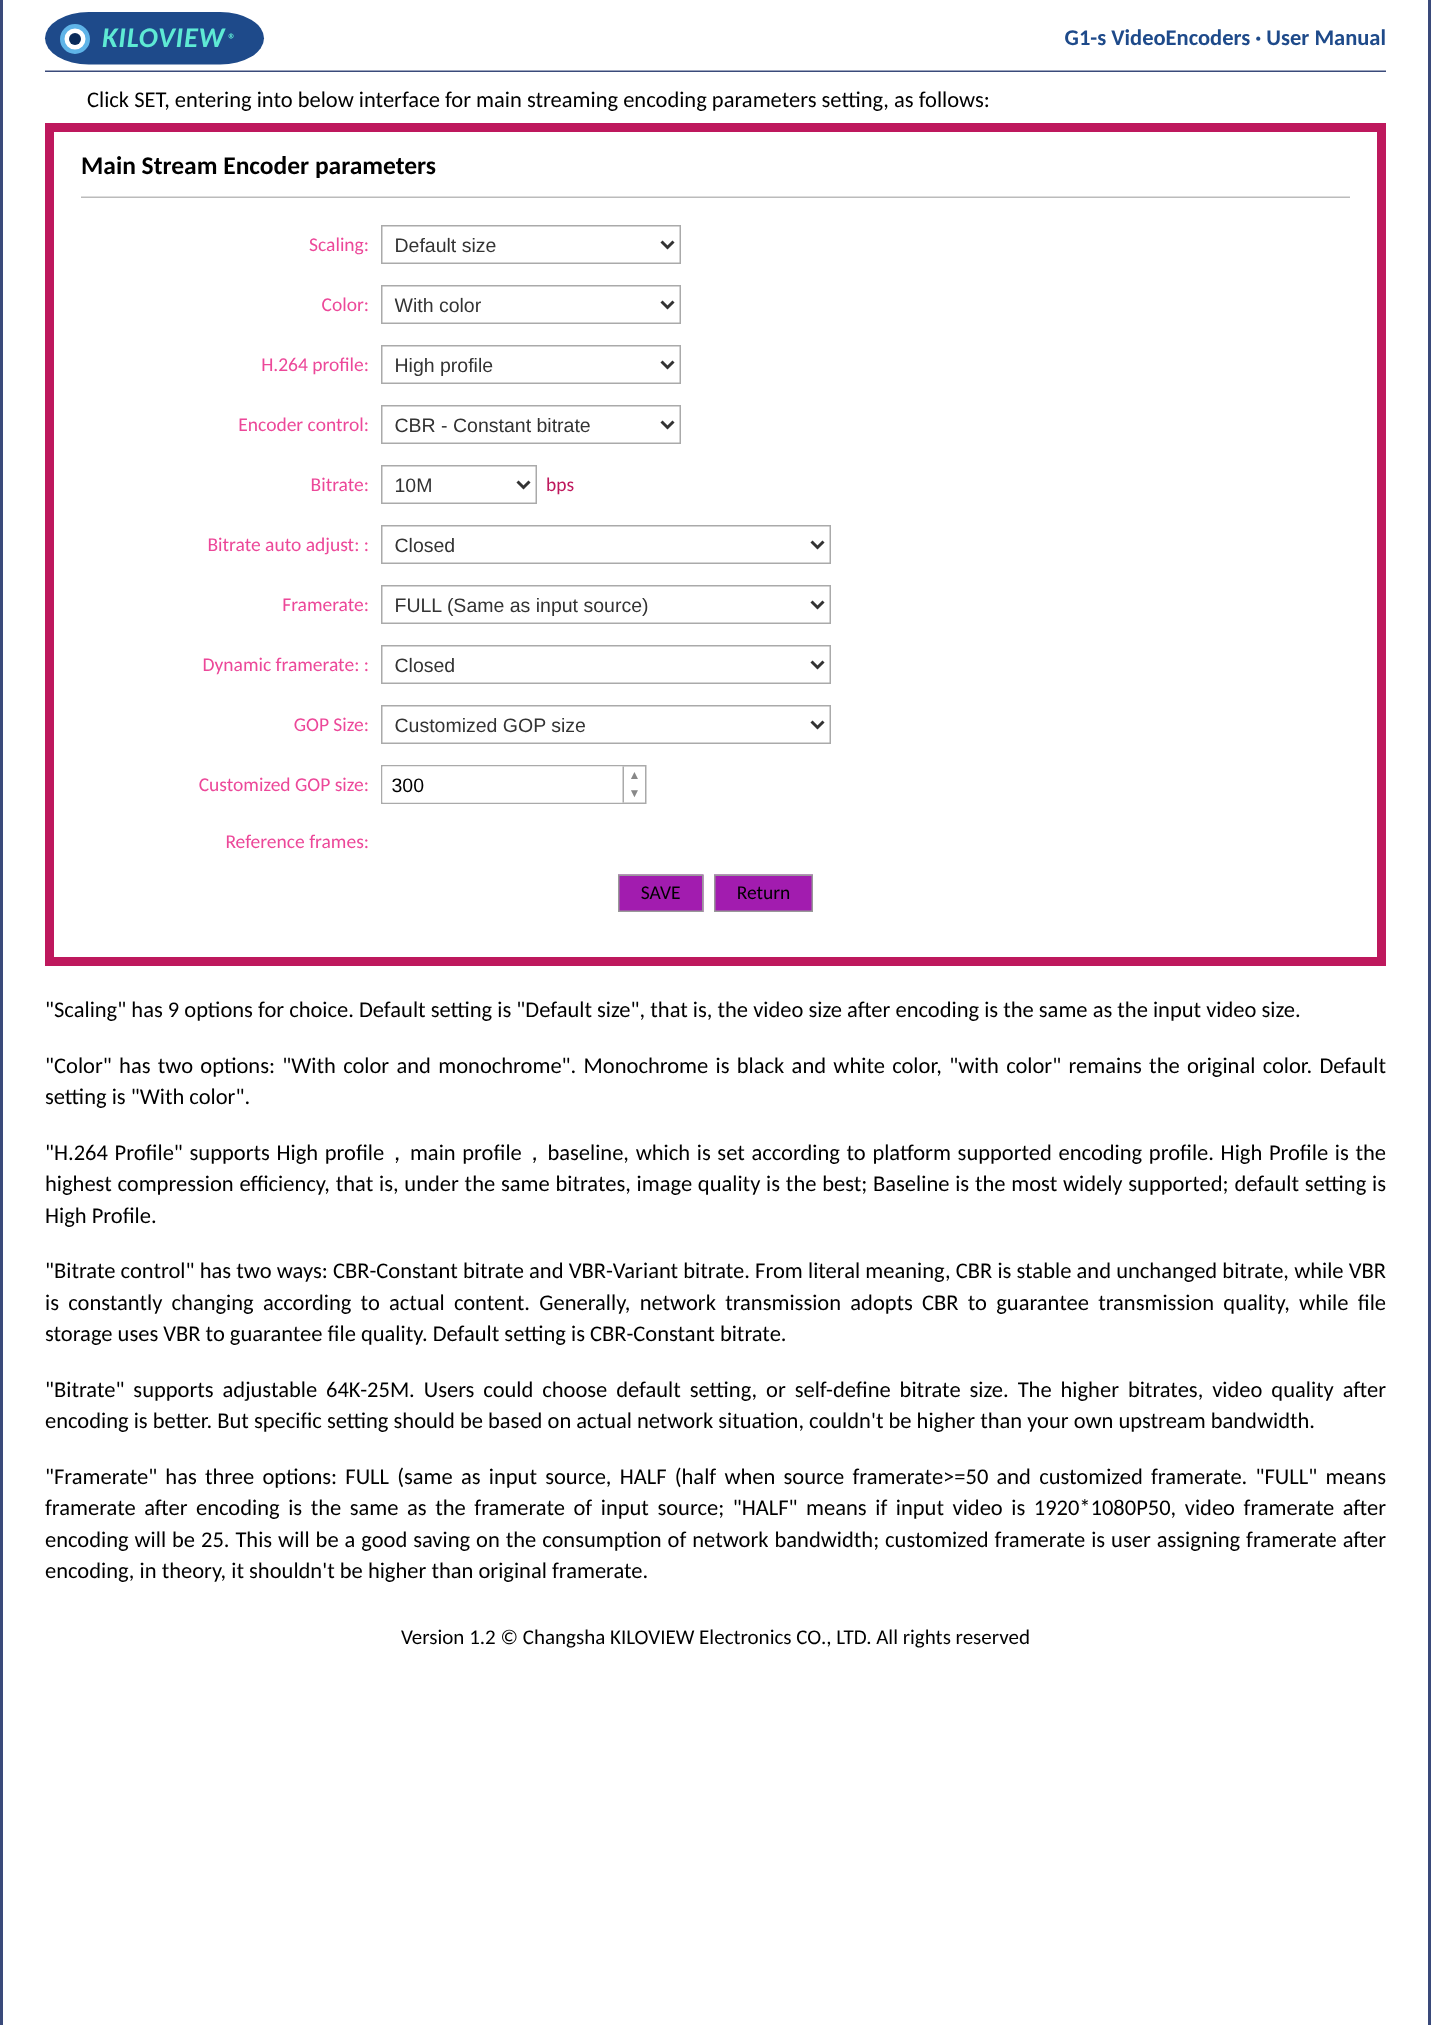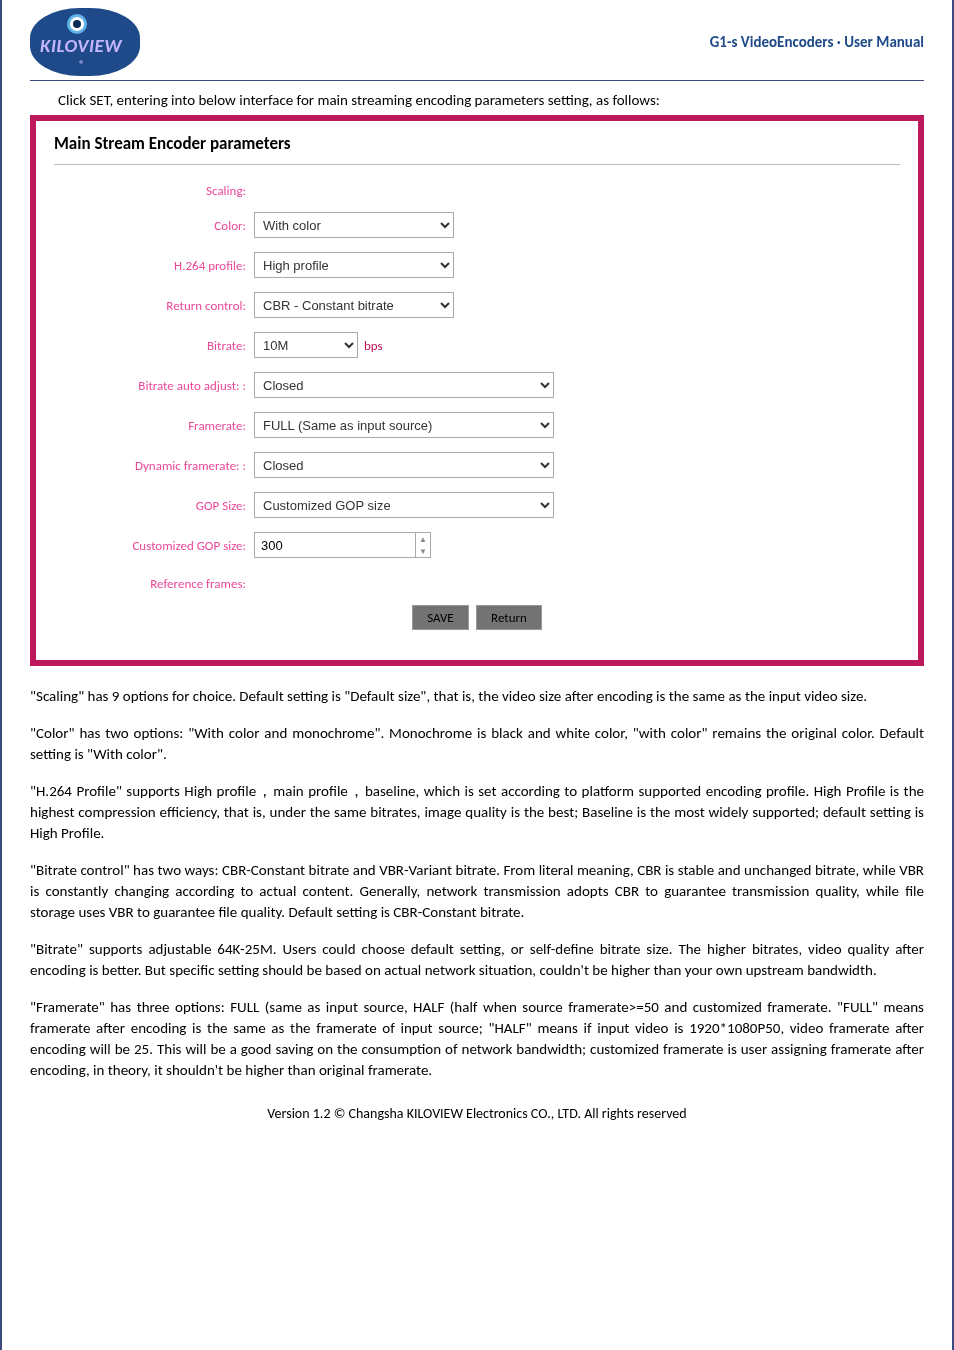--- a/index.html
+++ b/index.html
@@ -26,26 +26,25 @@
     padding: 8px 0 4px 0;
     border-bottom: 1px solid #3a4a7a;
     margin-bottom: 10px;
   }
   .logo-box {
     display: flex;
     align-items: center;
     background: #1e4a8a;
     border-radius: 50px 50px 50px 50px / 30px 30px 30px 30px;
     padding: 6px 18px 6px 10px;
-    color: #c4b5fd;
+    color: #5eead4;
     font-weight: bold;
     font-style: italic;
     font-size: 19px;
     letter-spacing: 0.5px;
-    flex-direction: column;
   }
   .logo-dot {
     width: 20px;
     height: 20px;
     border-radius: 50%;
     background: #fff;
     border: 3px solid #5fb4e8;
     margin-right: 8px;
     position: relative;
   }
@@ -152,21 +151,21 @@
     margin-top: 2px;
     width: 100%;
   }
   .btn-row {
     text-align: center;
     margin-top: 8px;
   }
   .btn {
     display: inline-block;
     border: 1px solid #999;
-    background: #737373;
+    background: #a21caf;
     padding: 4px 14px;
     font-size: 13px;
     margin: 0 2px;
     cursor: pointer;
   }
   .body-text {
     font-size: 15px;
     line-height: 1.4;
     text-align: justify;
     margin-bottom: 16px;
@@ -191,38 +190,41 @@
     <div class="hdr-title">G1-s VideoEncoders · User Manual</div>
   </div>
 
   <div class="intro">Click SET, entering into below interface for main streaming encoding parameters setting, as follows:</div>
 
   <div class="panel">
     <div class="panel-title">Main Stream Encoder parameters</div>
 
     <div class="form-row">
       <div class="form-label-col">Scaling:</div>
+      <div class="form-ctrl-col">
+        <select class="sel-sm"><option>Default size</option></select>
+      </div>
     </div>
 
     <div class="form-row">
       <div class="form-label-col">Color:</div>
       <div class="form-ctrl-col">
         <select class="sel-sm"><option>With color</option></select>
       </div>
     </div>
 
     <div class="form-row">
       <div class="form-label-col">H.264 profile:</div>
       <div class="form-ctrl-col">
         <select class="sel-sm"><option>High profile</option></select>
       </div>
     </div>
 
     <div class="form-row">
-      <div class="form-label-col">Return control:</div>
+      <div class="form-label-col">Encoder control:</div>
       <div class="form-ctrl-col">
         <select class="sel-sm"><option>CBR - Constant bitrate</option></select>
       </div>
     </div>
 
     <div class="form-row">
       <div class="form-label-col">Bitrate:</div>
       <div class="form-ctrl-col">
         <select class="sel-bitrate"><option>10M</option></select>
         <span class="unit-txt">bps</span>

